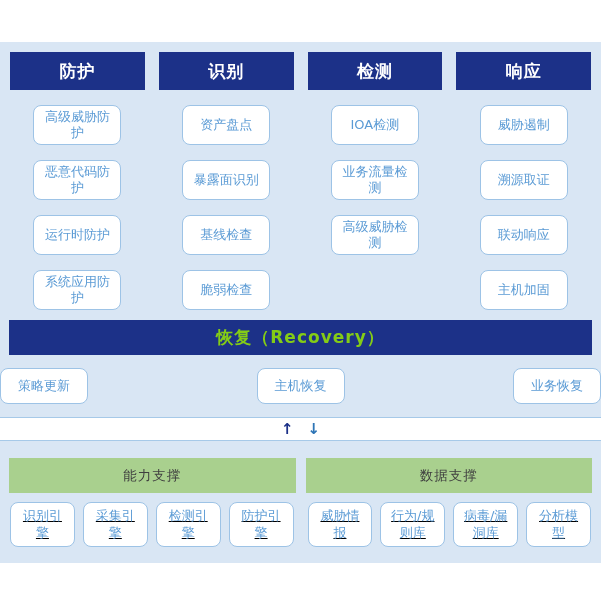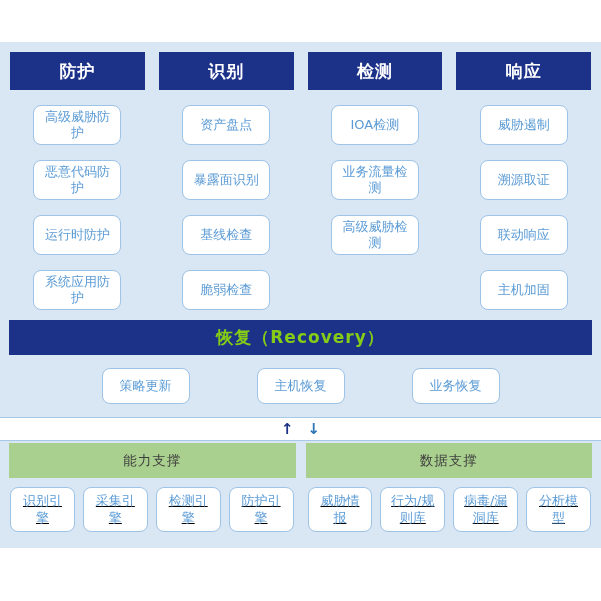--- a/index.html
+++ b/index.html
@@ -61,42 +61,42 @@
     font-weight: bold;
     font-size: 17px;
     display: flex;
     align-items: center;
     justify-content: center;
     letter-spacing: 1px;
   }
   .recovery-row {
     margin-top: 13px;
     display: flex;
-    justify-content: center;
+    justify-content: space-between;
     gap: 67px;
   }
   .recovery-row .node { width: 88px; height: 36px; margin: 0; }
   
   .strip {
     margin-top: 13px;
     height: 24px;
     background: #ffffff;
     border-top: 1px solid #a6c9e8;
     border-bottom: 1px solid #a6c9e8;
     display: flex;
     align-items: center;
     justify-content: center;
     gap: 14px;
   }
   .arrow { font-size: 15px; font-weight: bold; line-height: 1; }
   .arrow.up   { color: #1c3188; }
   .arrow.down { color: #2e75b6; }
   
   .support-headers {
-    margin-top: 2px;
+    margin-top: 17px;
     display: flex;
     gap: 10px;
     padding: 0 9px;
     text-align: center;
   }
   .support-header {
     flex: 1;
     height: 35px;
     background: #a9d08e;
     color: #3f3f3f;

